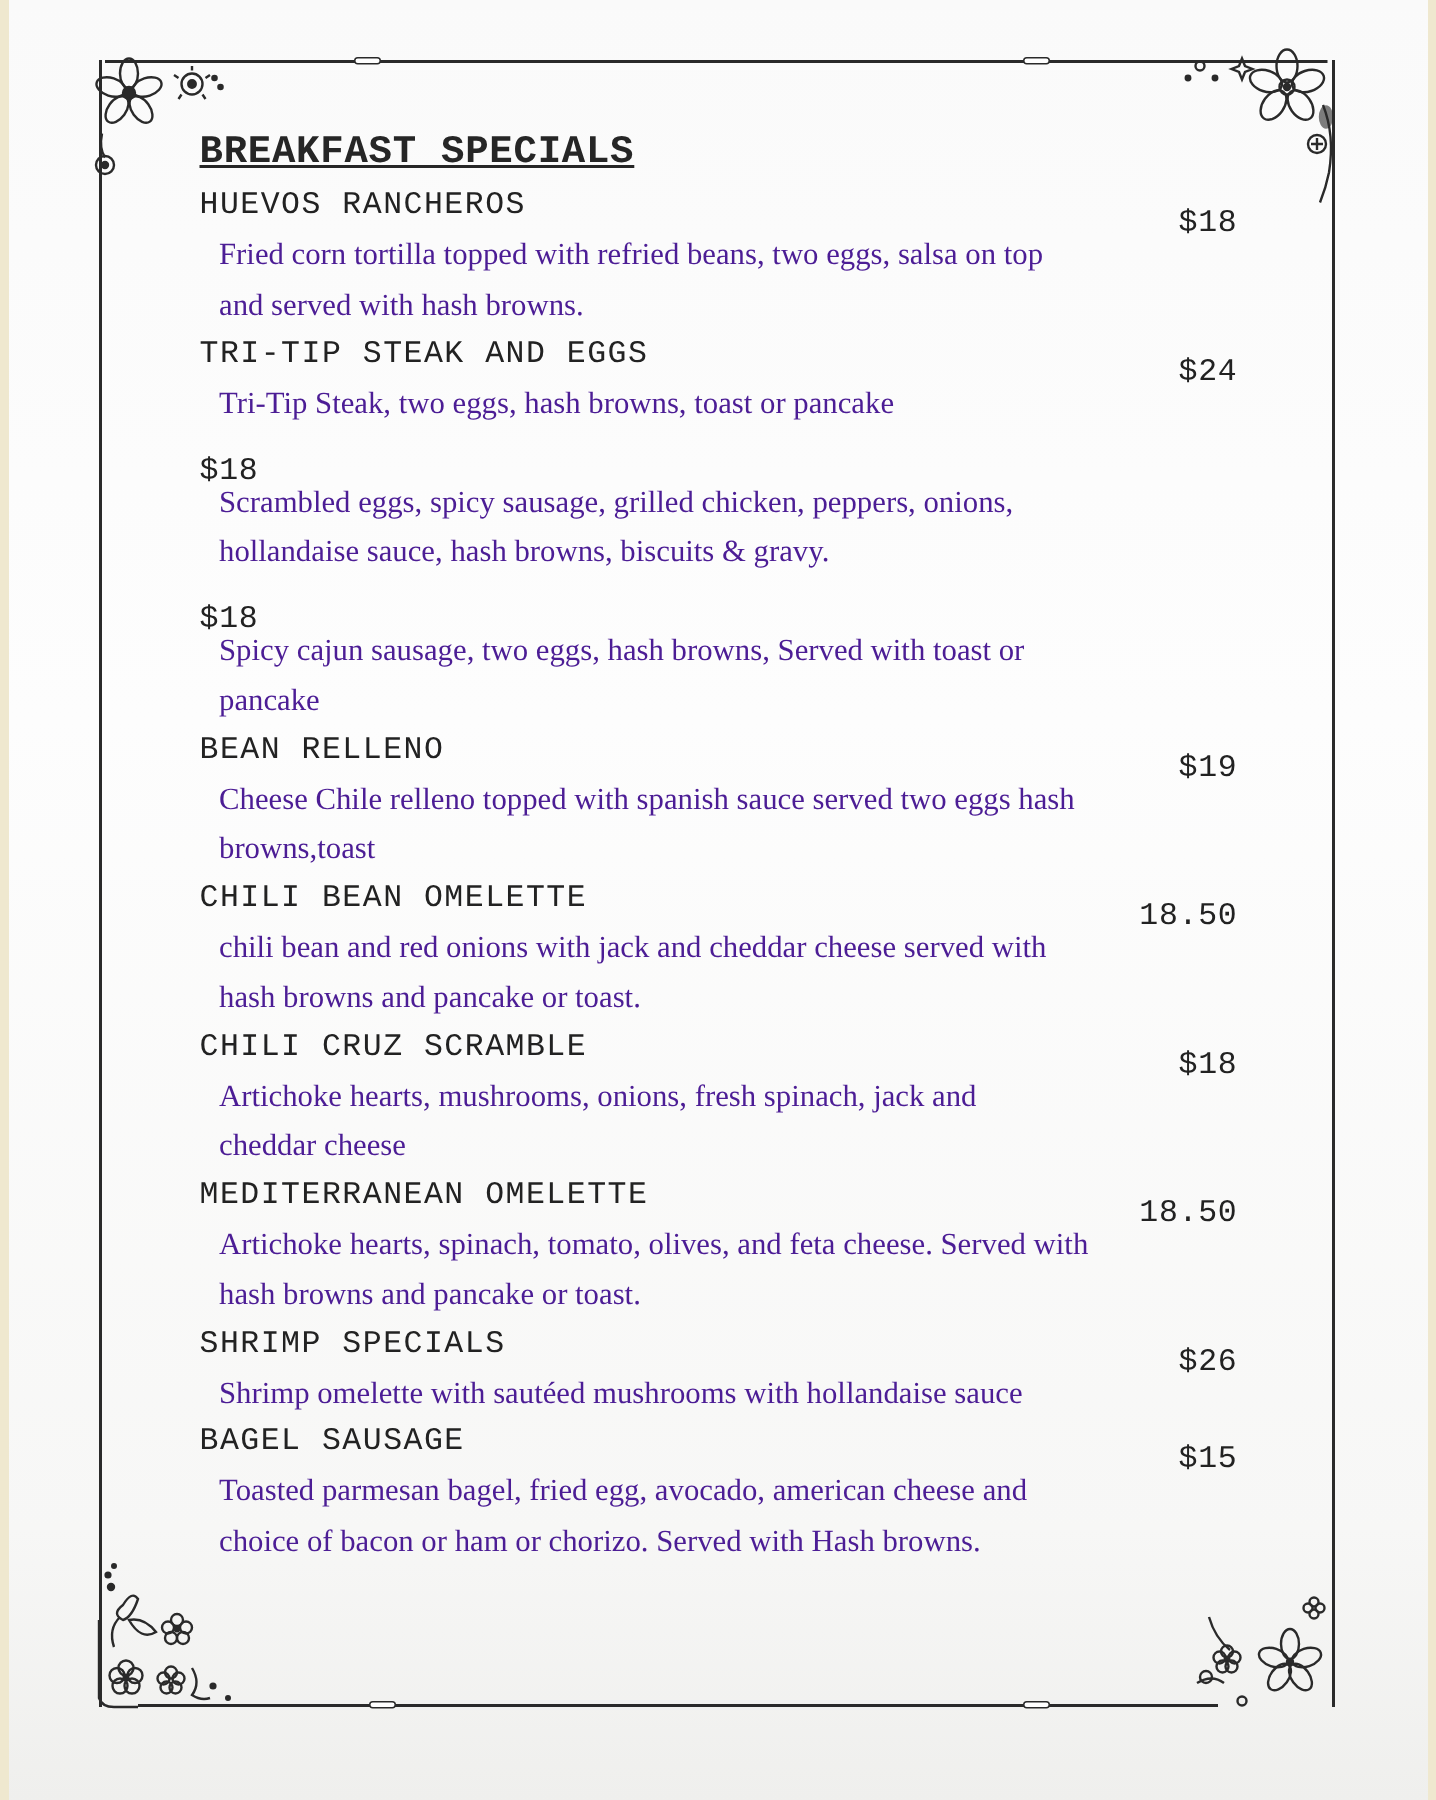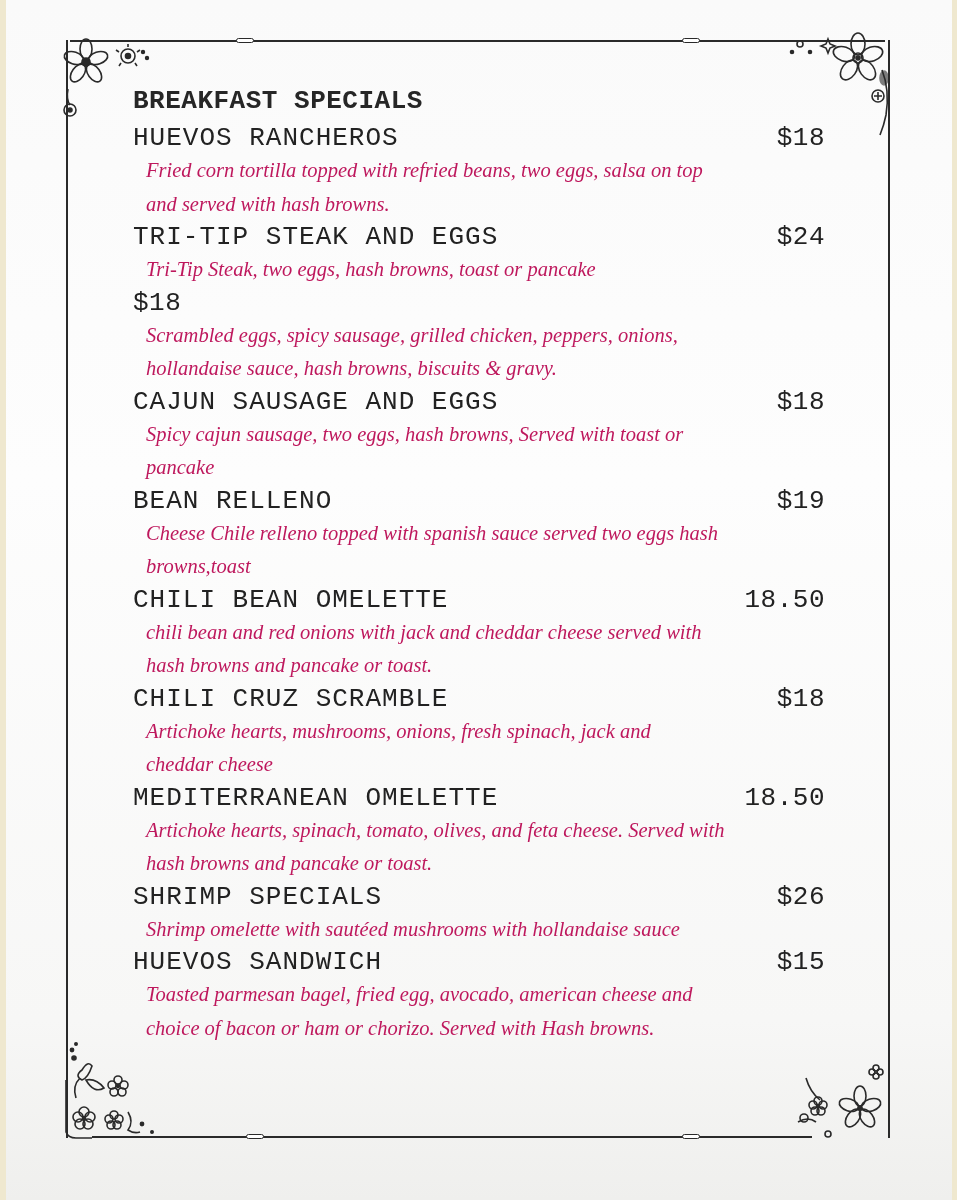--- a/index.html
+++ b/index.html
@@ -29,33 +29,34 @@
     .corner { position: absolute; }
     .content {
       position: absolute; left: 133px; top: 84px; width: 692px;
       color: #1e1e1e;
     }
     .title {
       font-family: "Liberation Mono", "DejaVu Sans Mono", monospace;
       font-size: 26px; font-weight: bold; letter-spacing: 0.5px;
       margin: 0 0 4px 0; height: 34px; line-height: 34px;
       color: #262626;
+      text-decoration: underline;
     }
     .item { margin: 0; }
     .item-head {
-      display: flex; justify-content: space-between; align-items: flex-end;
+      display: flex; justify-content: space-between; align-items: center;
       font-family: "Liberation Mono", "DejaVu Sans Mono", monospace;
-      font-size: 26px; line-height: 32px; height: 32px; color: #222;
+      font-size: 21px; line-height: 32px; height: 32px; color: #222;
     }
     .item-name { letter-spacing: 1px; }
     .item-price { letter-spacing: 0.5px; margin-top: 24px; }
     .item-desc {
       font-family: "Liberation Serif", "DejaVu Serif", serif;
-      font-style: italic; font-size: 20.5px; line-height: 33.5px;
-      padding-left: 13px; color: #be185d; white-space: pre-line;
+      font-size: 20.5px; line-height: 33.5px;
+      padding-left: 13px; color: #4c1d95; white-space: pre-line;
     }
   </style>
 </head>
 <body>
 
 <div class="paper"></div>
 
 <div class="frame"></div>
 <div class="hline top"></div>
 <div class="hline bottom"></div>
@@ -197,21 +198,20 @@
   <div class="item">
     <div class="item-head">
       <span class="item-price">$18</span>
     </div>
     <div class="item-desc">Scrambled eggs, spicy sausage, grilled chicken, peppers, onions,
 hollandaise sauce, hash browns, biscuits &amp; gravy.</div>
   </div>
 
   <div class="item">
     <div class="item-head">
-      <span class="item-name">CAJUN SAUSAGE AND EGGS</span>
       <span class="item-price">$18</span>
     </div>
     <div class="item-desc">Spicy cajun sausage, two eggs, hash browns, Served with toast or
 pancake</div>
   </div>
 
   <div class="item">
     <div class="item-head">
       <span class="item-name">BEAN RELLENO</span>
       <span class="item-price">$19</span>
@@ -250,19 +250,19 @@
   <div class="item">
     <div class="item-head">
       <span class="item-name">SHRIMP SPECIALS</span>
       <span class="item-price">$26</span>
     </div>
     <div class="item-desc">Shrimp omelette with sautéed mushrooms with hollandaise sauce</div>
   </div>
 
   <div class="item">
     <div class="item-head">
-      <span class="item-name">HUEVOS SANDWICH</span>
+      <span class="item-name">BAGEL SAUSAGE</span>
       <span class="item-price">$15</span>
     </div>
     <div class="item-desc">Toasted  parmesan bagel, fried egg, avocado, american cheese and
 choice of bacon or ham or chorizo. Served with Hash browns.</div>
   </div>
 </div>
 
 </body></html>

